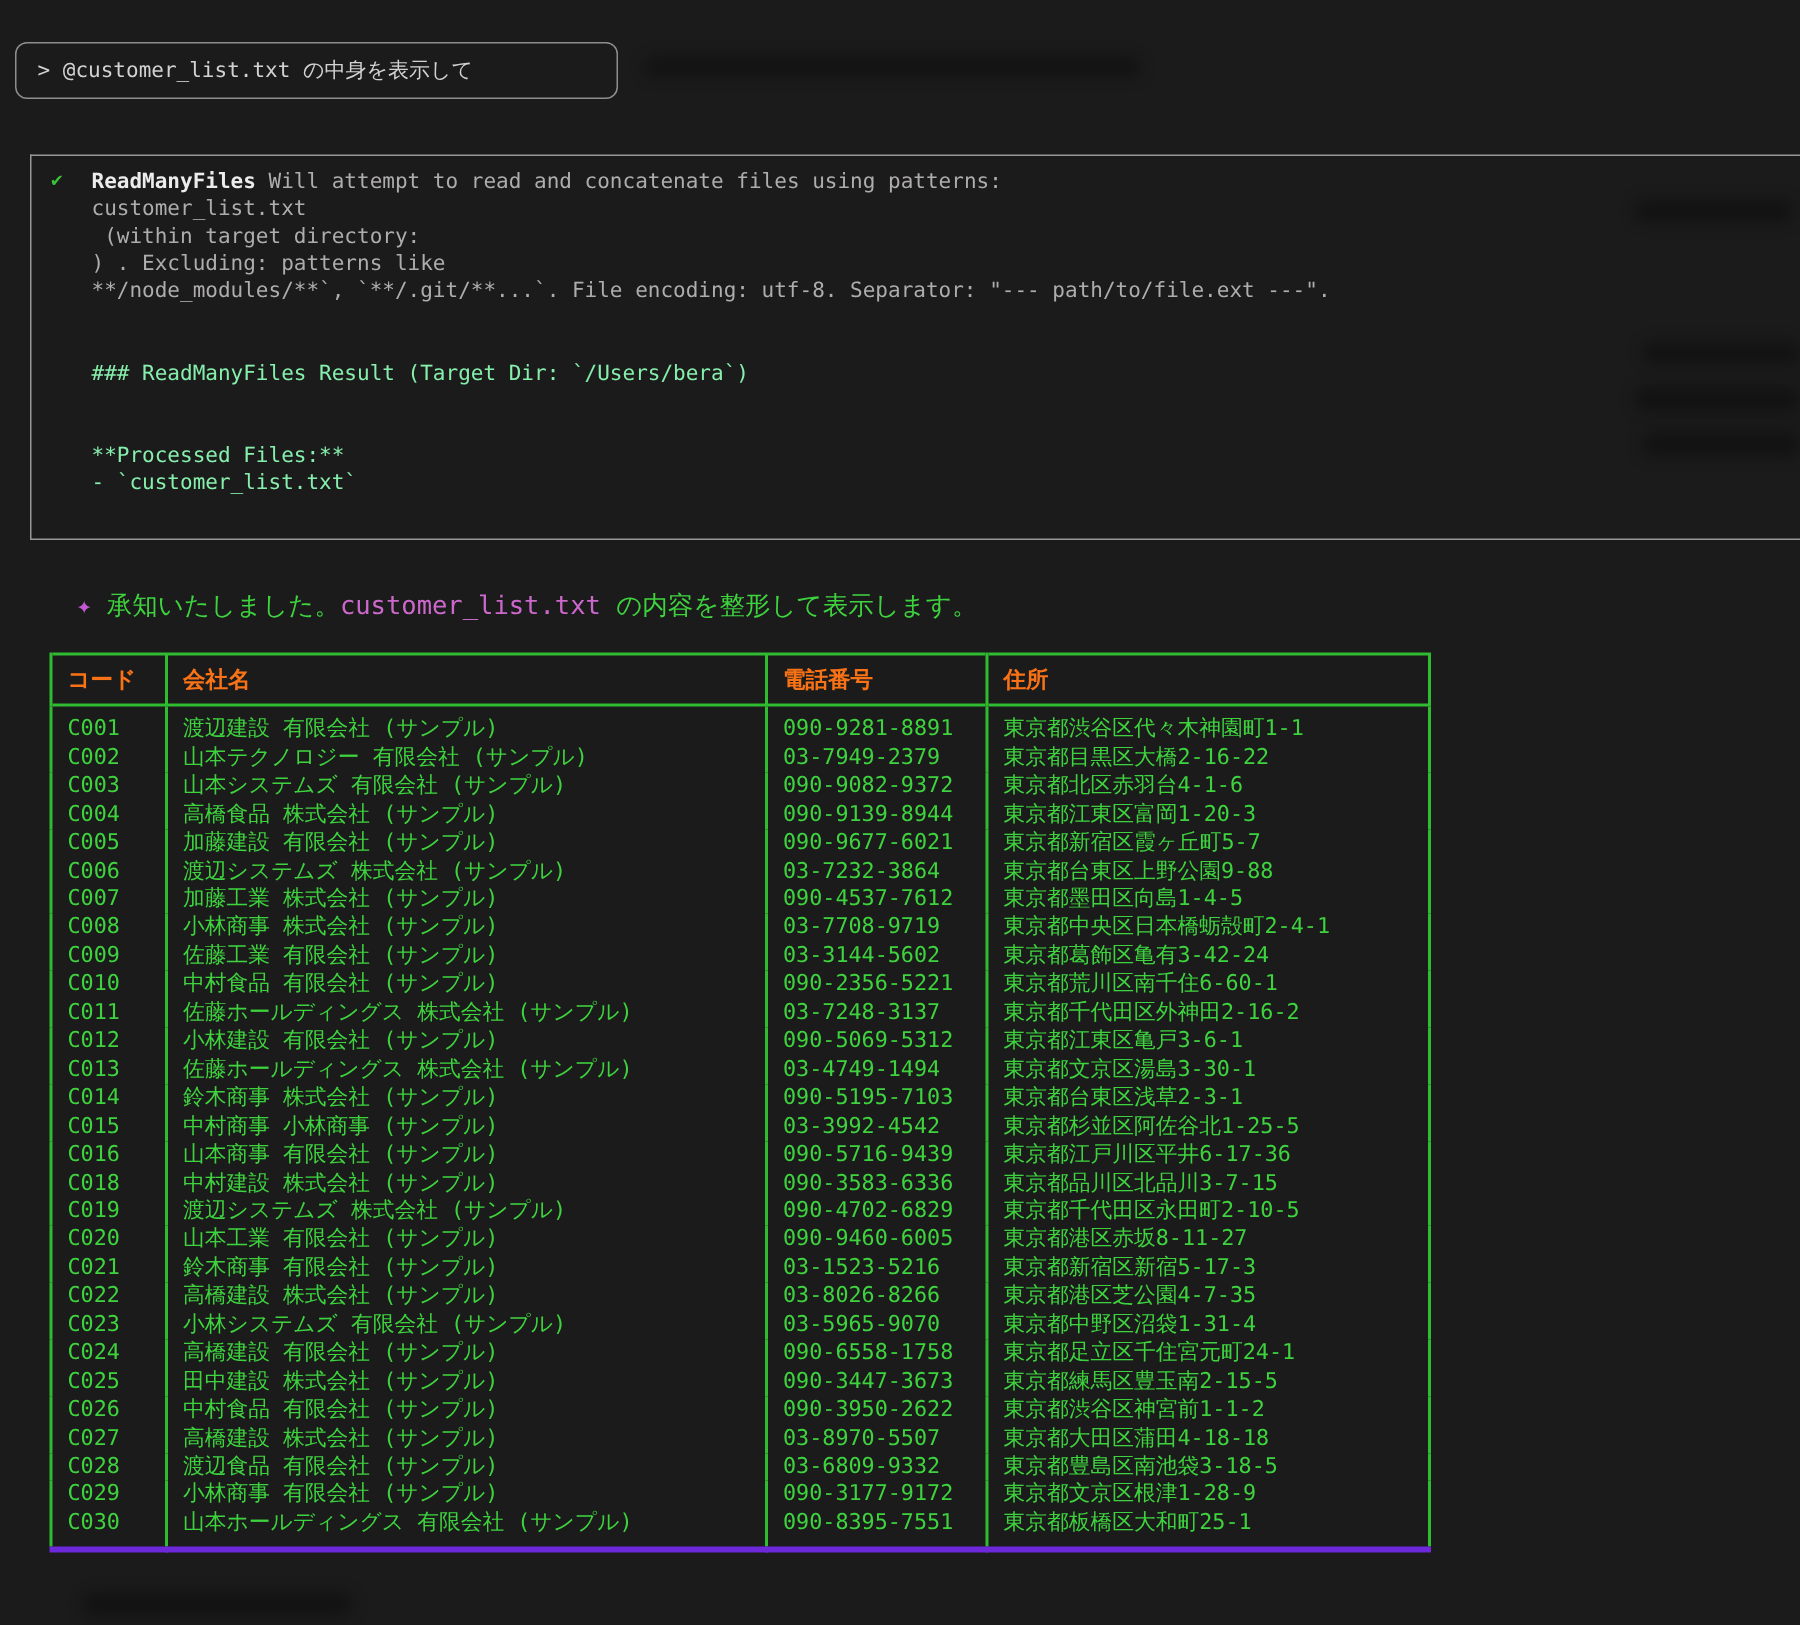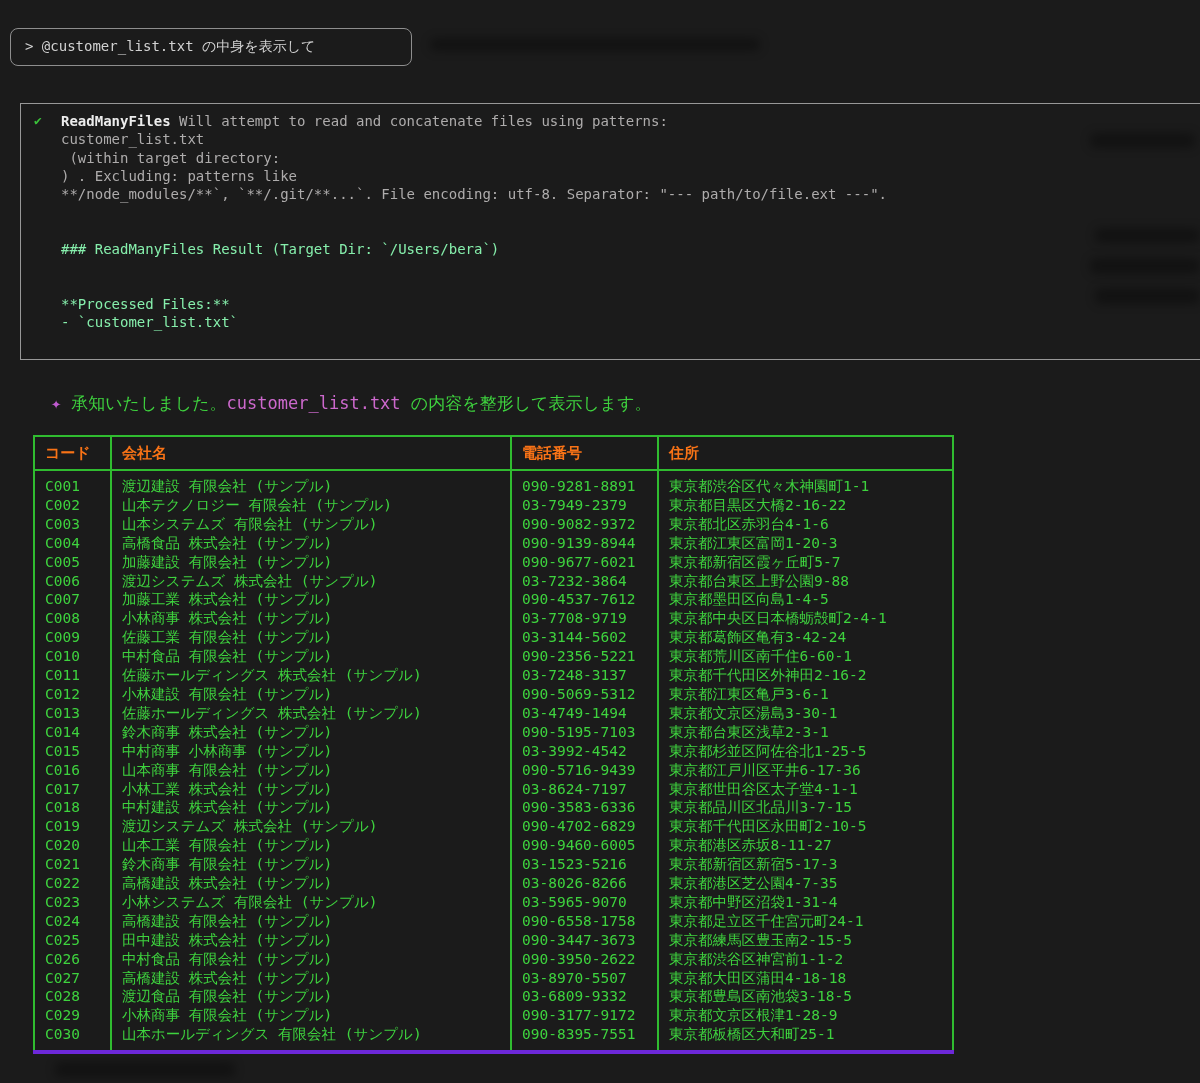--- a/index.html
+++ b/index.html
@@ -258,26 +258,20 @@
           <td>03-3992-4542</td>
           <td>東京都杉並区阿佐谷北1-25-5</td>
         </tr>
         <tr>
           <td>C016</td>
           <td>山本商事 有限会社 (サンプル)</td>
           <td>090-5716-9439</td>
           <td>東京都江戸川区平井6-17-36</td>
         </tr>
         <tr>
-          <td>C017</td>
-          <td>小林工業 株式会社 (サンプル)</td>
-          <td>03-8624-7197</td>
-          <td>東京都世田谷区太子堂4-1-1</td>
-        </tr>
-        <tr>
           <td>C018</td>
           <td>中村建設 株式会社 (サンプル)</td>
           <td>090-3583-6336</td>
           <td>東京都品川区北品川3-7-15</td>
         </tr>
         <tr>
           <td>C019</td>
           <td>渡辺システムズ 株式会社 (サンプル)</td>
           <td>090-4702-6829</td>
           <td>東京都千代田区永田町2-10-5</td>

